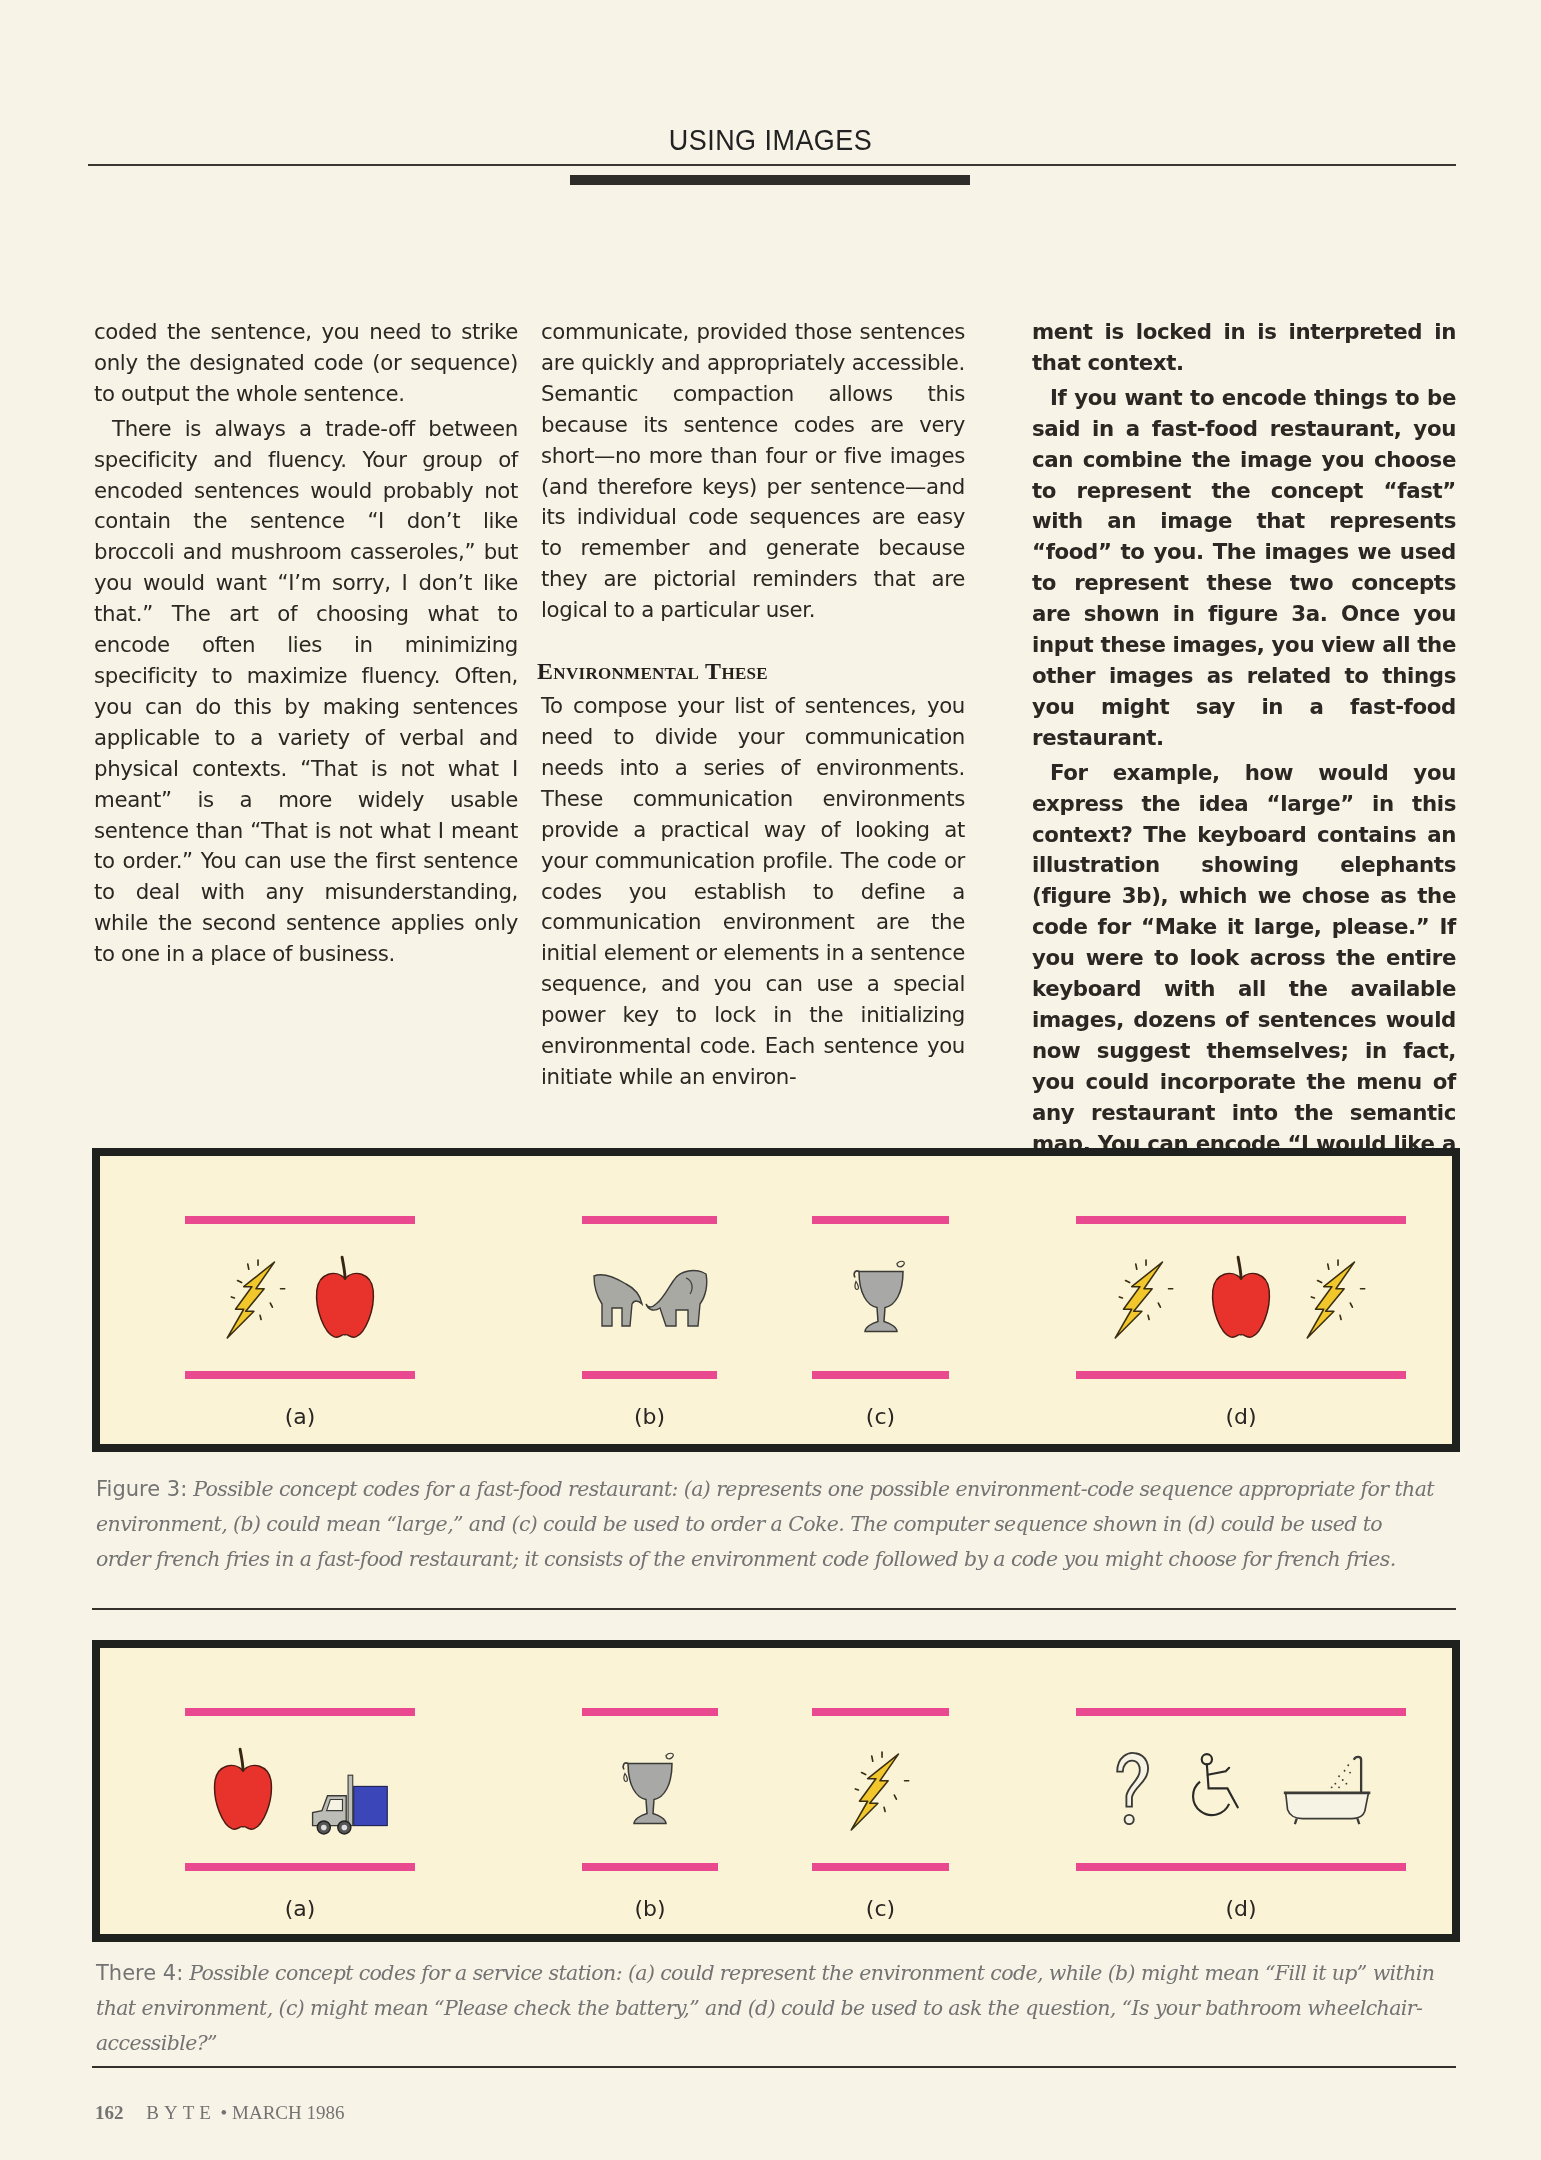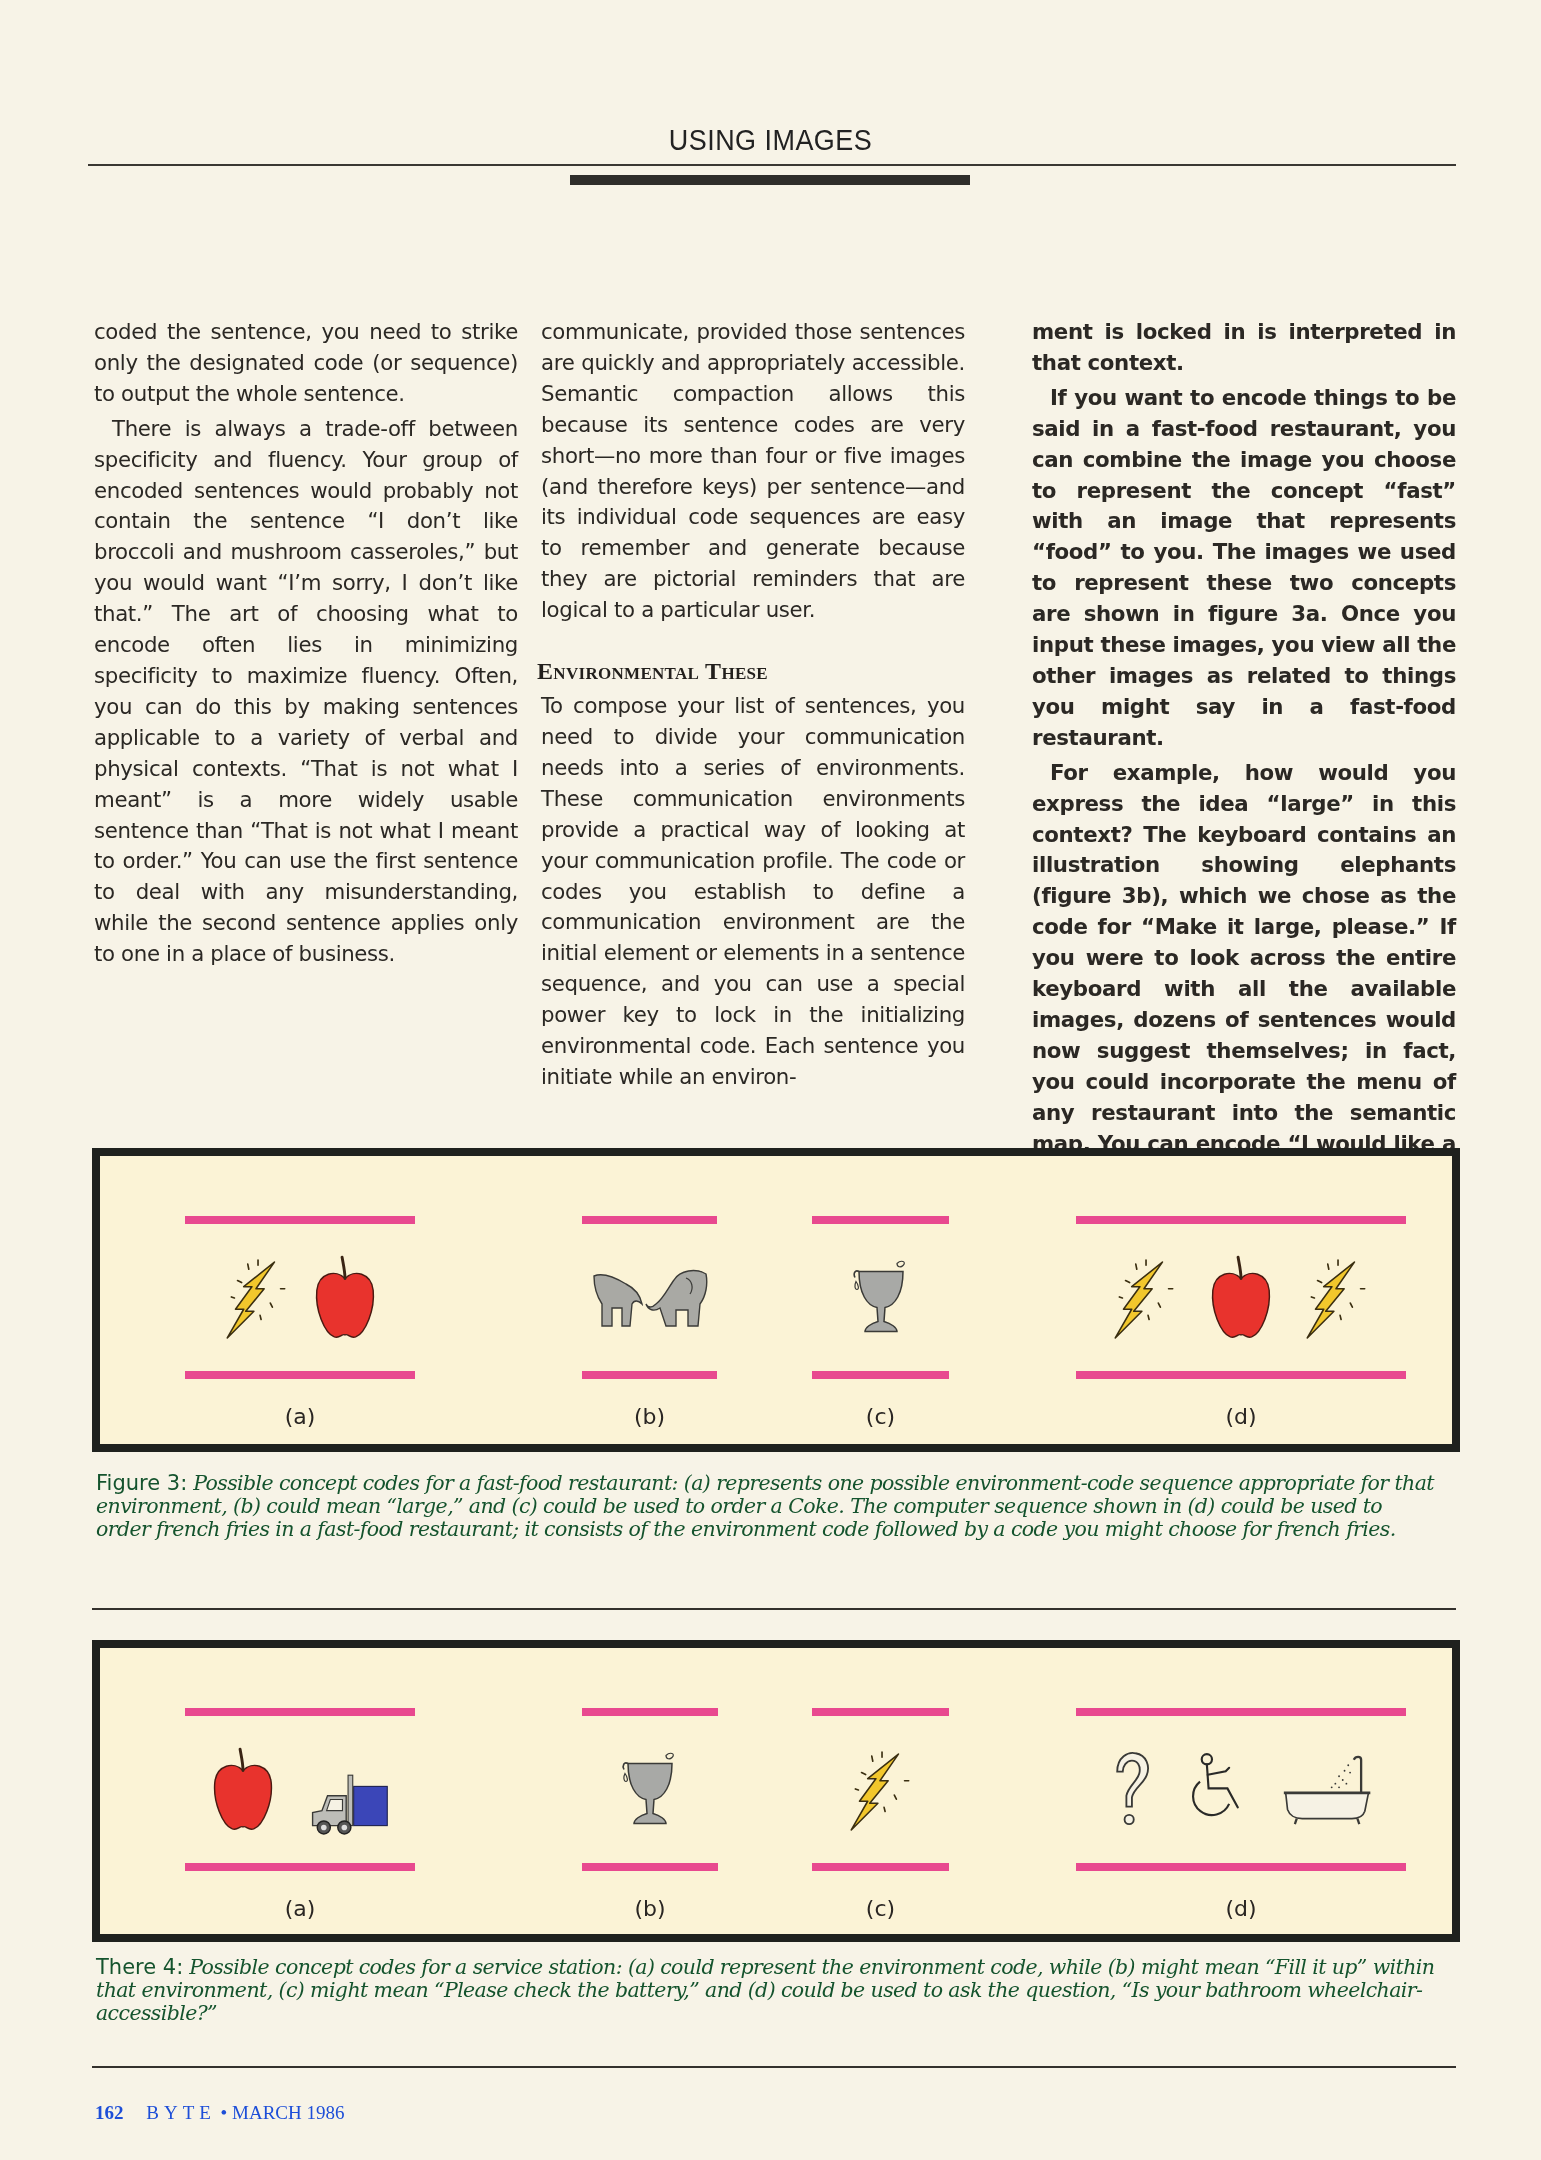--- a/index.html
+++ b/index.html
@@ -67,39 +67,39 @@
   .label {
     position: absolute; top: 248px; left: 0; right: 0;
     text-align: center;
     font-family: "DejaVu Sans", sans-serif;
     font-size: 22px; color: #2a2623;
   }
   .caption {
     position: absolute; left: 96px; width: 1340px;
     font-family: "DejaVu Serif", serif;
     font-style: italic;
-    font-size: 20.5px; line-height: 23px;
-    color: #14532d;
+    font-size: 20.5px; line-height: 35px;
+    color: #737373;
     letter-spacing: -0.6px;
   }
   .caption .fig-label {
     font-family: "DejaVu Sans", sans-serif;
     font-style: normal; font-size: 21px; letter-spacing: 0;
   }
   .cap3 { top: 1472px; }
   .cap4 { top: 1956px; }
   .rule {
     position: absolute; left: 92px; width: 1364px; height: 2px; background: #34312d;
   }
   .rule3 { top: 1608px; }
   .rule4 { top: 2066px; }
   .footer {
     position: absolute; left: 95px; top: 2102px;
     font-family: "Liberation Serif", serif;
-    font-size: 19px; color: #1d4ed8;
+    font-size: 19px; color: #737373;
   }
   .footer .page-no { font-weight: bold; margin-right: 18px; }
   .footer .mag { letter-spacing: 5px; }
   svg { display: block; }
 </style>
 </head>
 <body>
 
 <div class="running-head">USING IMAGES</div>
 <div class="head-rule"></div>

